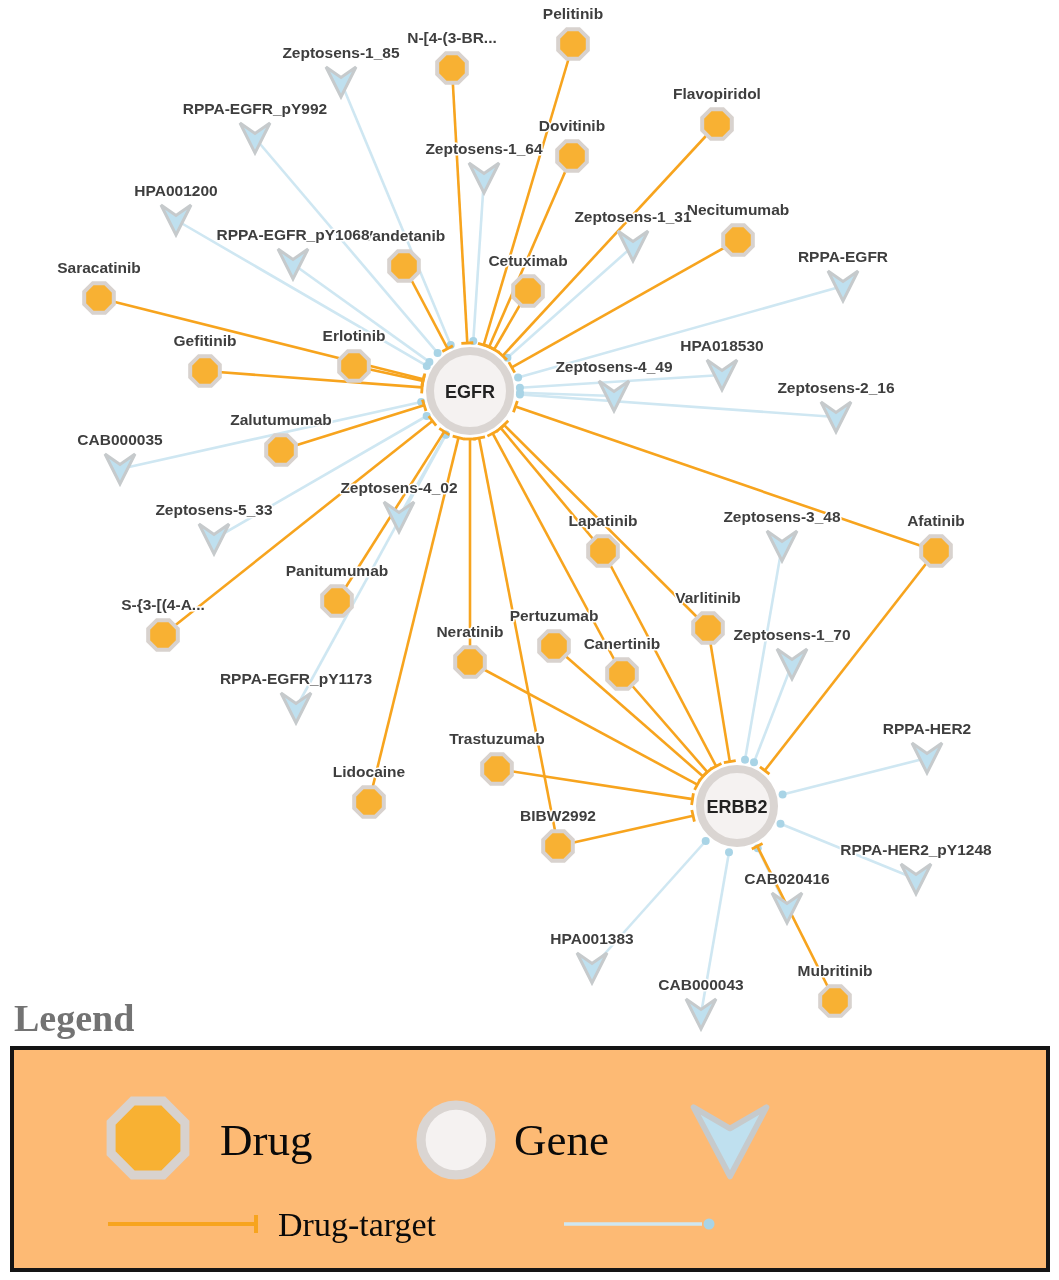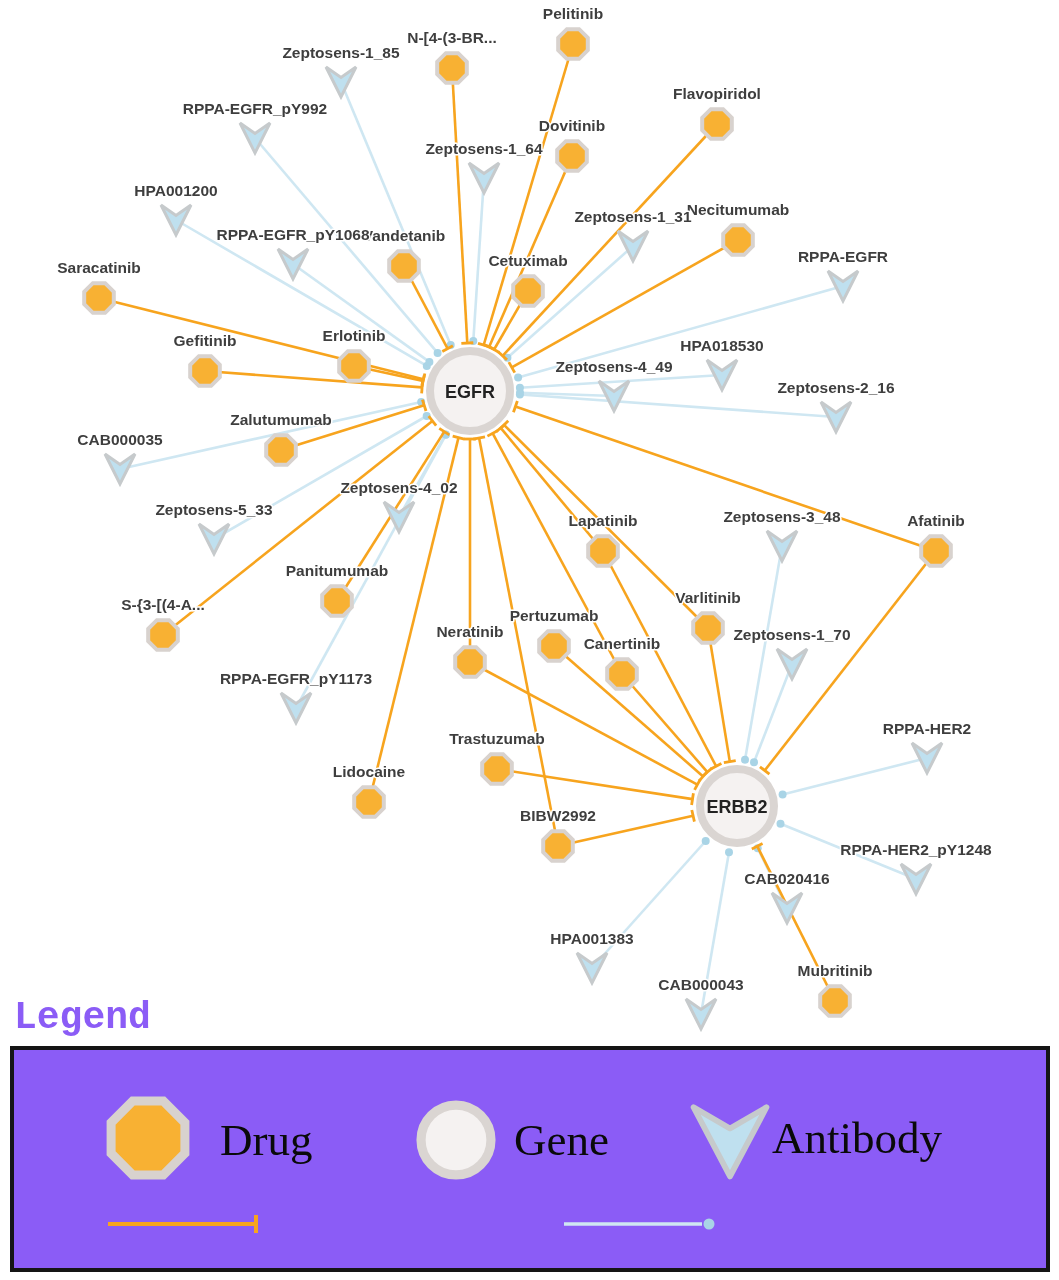--- a/index.html
+++ b/index.html
@@ -19,25 +19,25 @@
     fill:var(--label);text-anchor:middle;
     paint-order:stroke;stroke:#ffffff;stroke-width:3px;stroke-linejoin:round;
   }
   .gene-label{
     font-family:"Liberation Sans",sans-serif;font-weight:700;font-size:18px;
     fill:#222222;text-anchor:middle;
   }
 
   .legend-title{
     position:absolute;left:14px;top:996px;
-    font-family:Liberation Mono, monospace;font-weight:700;font-size:38px;color:#8b5cf6;
+    font-family:Liberation Serif, serif;font-weight:700;font-size:38px;color:#737373;
   }
   .legend-box{
     position:absolute;left:10px;top:1046px;width:1032px;height:218px;
-    border:4px solid #151515;background:#8b5cf6;
+    border:4px solid #151515;background:#fdba74;
   }
   .lg-item{position:absolute;}
   .lg-label{
     position:absolute;font-family:"Liberation Serif",serif;color:#0a0a0a;white-space:nowrap;
   }
   .lg-big{font-size:45px;line-height:56px;}
   .lg-small{font-size:34px;line-height:42px;}
 
   .lgi-oct{fill:var(--drug-fill);stroke:var(--drug-stroke);stroke-width:9;}
   .lgi-circ{fill:var(--gene-fill);stroke:var(--gene-stroke);stroke-width:10;}
@@ -219,24 +219,24 @@
   <span class="lg-label lg-big" style="left:206px;top:62px;">Drug</span>
 
   <svg class="lg-item" style="left:396px;top:44px;" width="92" height="92" viewBox="0 0 100 100">
     <circle class="lgi-circ" cx="50" cy="50" r="38"></circle>
   </svg>
   <span class="lg-label lg-big" style="left:500px;top:62px;text-align:center;">Gene</span>
 
   <svg class="lg-item" style="left:668px;top:40px;" width="96" height="96" viewBox="0 0 100 100">
     <path class="lgi-chev" d="M 12 18 L 50 90 L 88 18 L 50 40 Z"></path>
   </svg>
-  <span class="lg-label lg-big" style="left:758px;top:60px;">Antibody</span>
 
   <svg class="lg-item" style="left:90px;top:162px;" width="170" height="24" viewBox="0 0 170 24">
     <line class="lgi-dline" x1="4" y1="12" x2="152" y2="12"></line>
     <line class="lgi-tee" x1="152" y1="3" x2="152" y2="21"></line>
   </svg>
+  <span class="lg-label lg-small" style="left:264px;top:154px;">Drug-target</span>
 
   <svg class="lg-item" style="left:546px;top:162px;" width="160" height="24" viewBox="0 0 160 24">
     <line class="lgi-aline" x1="4" y1="12" x2="142" y2="12"></line>
     <circle class="lgi-dot" cx="149" cy="12" r="5.5"></circle>
   </svg>
 </div>
 
 </body></html>

